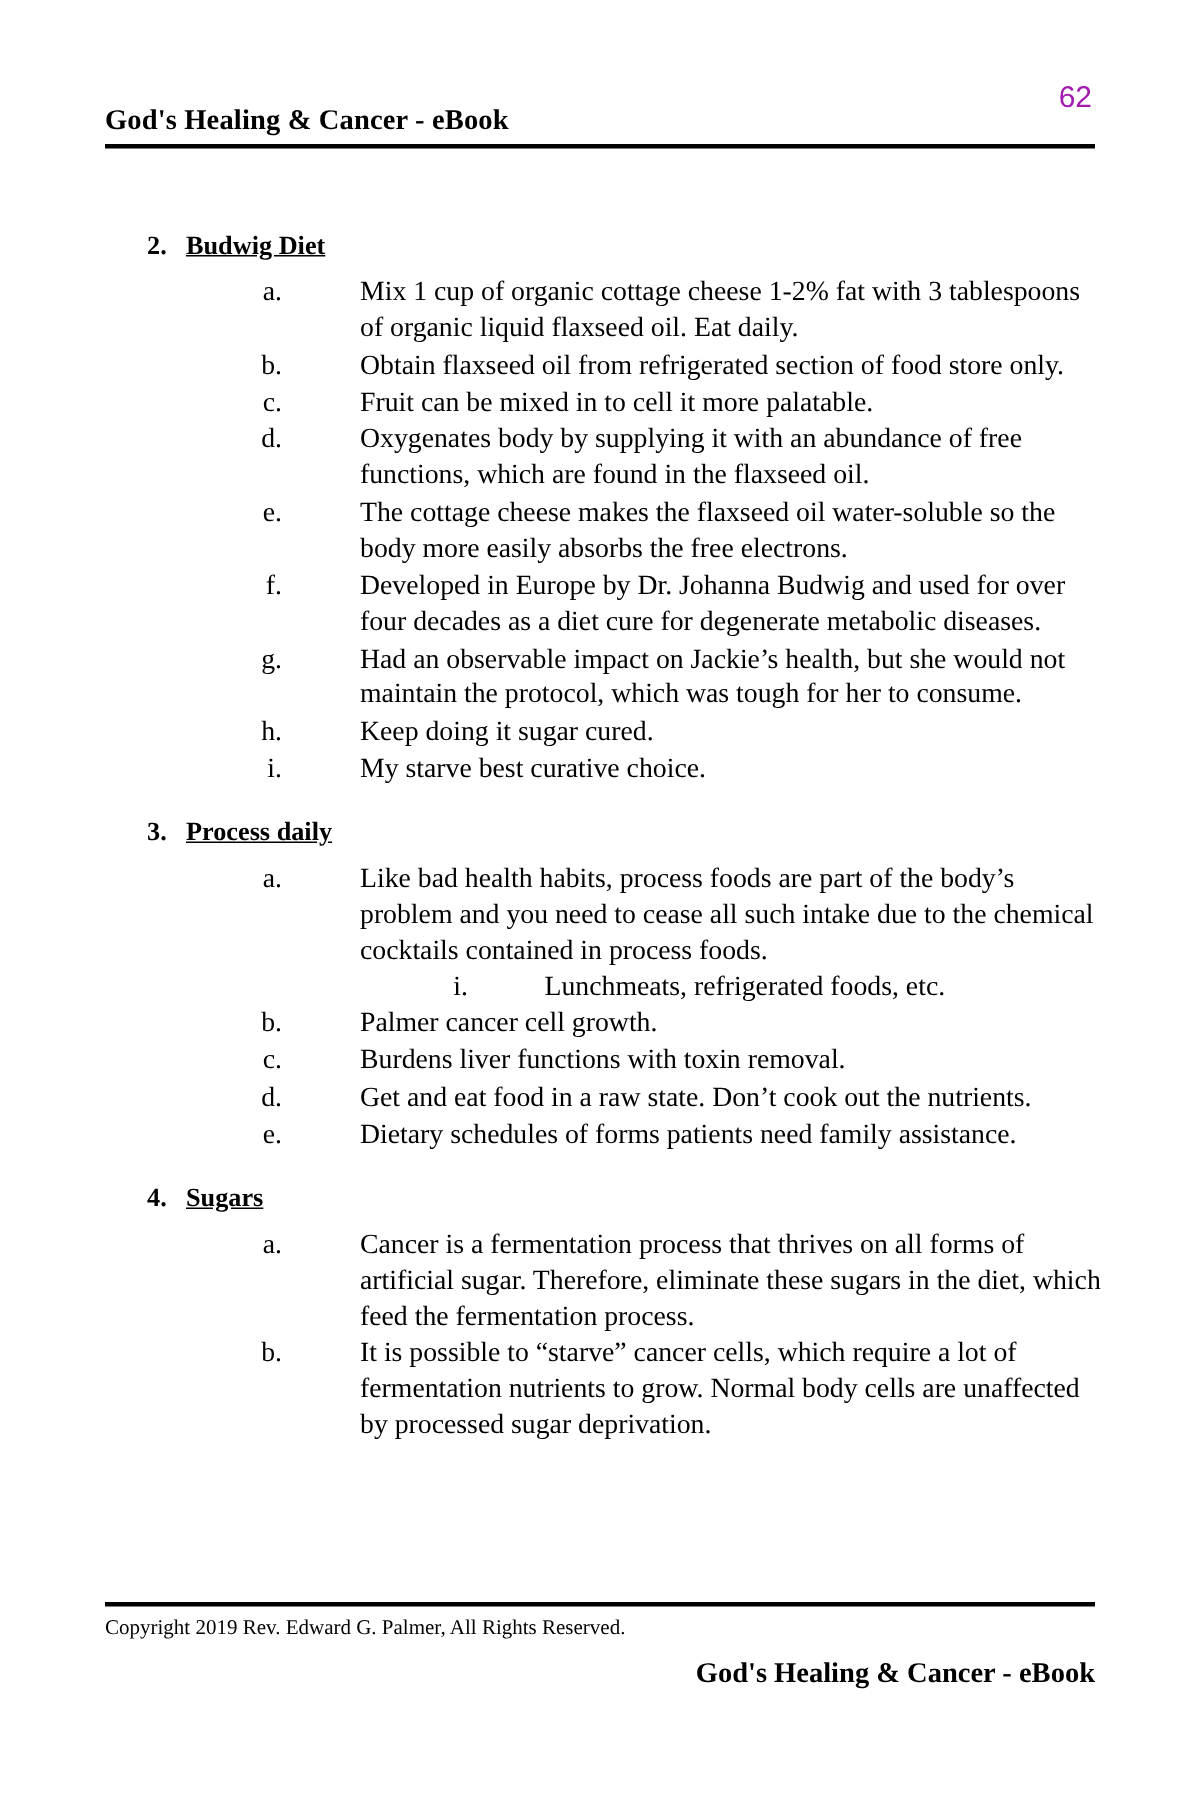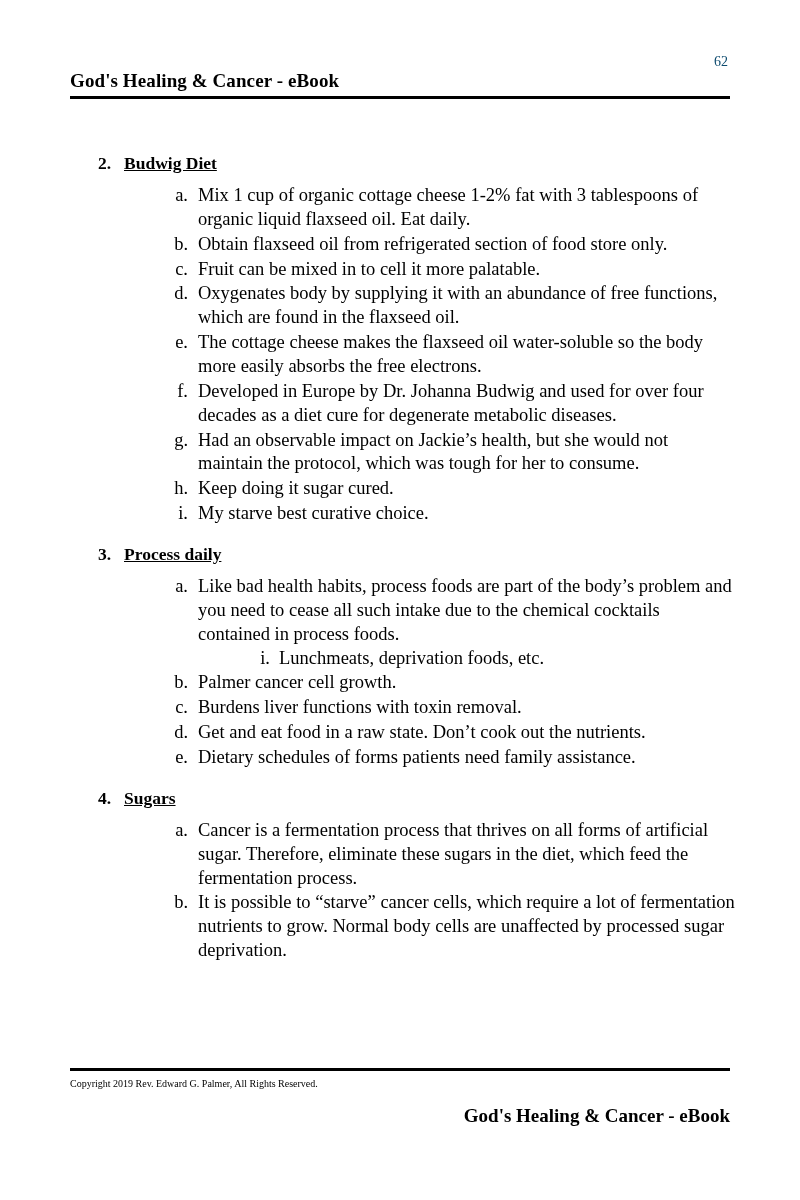--- a/index.html
+++ b/index.html
@@ -20,23 +20,23 @@
     left: 0; top: 0;
     width: 800px;
     height: 1200px;
     box-sizing: border-box;
     padding: 0;
   }
   .page-number {
     position: absolute;
     right: 72px;
     top: 54px;
-    font-size: 14px;
-    font-family: Liberation Serif, serif;
-    color: #0c4a6e;
+    font-size: 20px;
+    font-family: Liberation Sans, sans-serif;
+    color: #a21caf;
   }
   .header {
     position: absolute;
     left: 70px;
     top: 70px;
     width: 660px;
   }
   .header-title {
     font-size: 19px;
     font-weight: bold;
@@ -88,20 +88,21 @@
   }
   ul.level-a > li .marker {
     width: 26px;
     flex: 0 0 26px;
     text-align: right;
     padding-right: 10px;
     box-sizing: content-box;
   }
   ul.level-a > li .body {
     flex: 1;
+    margin-left: 42px;
   }
   ul.level-i {
     list-style: none;
     margin: 0 0 0 0;
     padding: 0 0 0 54px;
   }
   ul.level-i > li {
     display: flex;
     align-items: baseline;
     font-size: 18.5px;
@@ -117,21 +118,21 @@
     position: absolute;
     left: 70px;
     top: 1068px;
     width: 660px;
     border-top: 3px solid #000;
   }
   .footer-copyright {
     position: absolute;
     left: 70px;
     top: 1078px;
-    font-size: 10px;
+    font-size: 14px;
     font-family: "Liberation Serif", serif;
   }
   .footer-title {
     position: absolute;
     right: 70px;
     top: 1105px;
     font-size: 19px;
     font-weight: bold;
     font-family: "Liberation Serif", serif;
   }
@@ -201,21 +202,21 @@
         <span class="txt">Process daily</span>
       </div>
       <ul class="level-a">
         <li>
           <span class="marker">a.</span>
           <span class="body">
             <span>Like bad health habits, process foods are part of the body’s problem and you need to cease all such intake due to the chemical cocktails contained in process foods.</span>
             <ul class="level-i">
               <li>
                 <span class="marker">i.</span>
-                <span class="body">Lunchmeats, deprivation foods, etc.</span>
+                <span class="body">Lunchmeats, refrigerated foods, etc.</span>
               </li>
             </ul>
           </span>
         </li>
         <li>
           <span class="marker">b.</span>
           <span class="body">Palmer cancer cell growth.</span>
         </li>
         <li>
           <span class="marker">c.</span>

